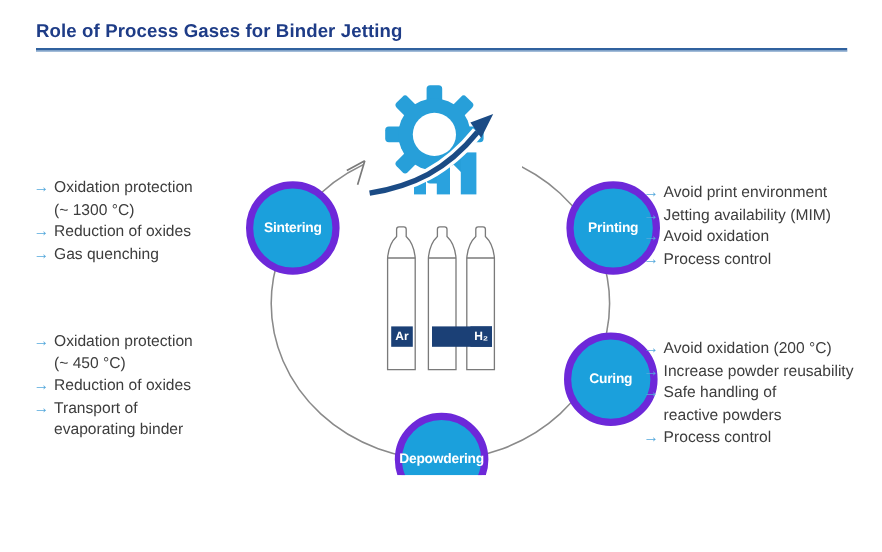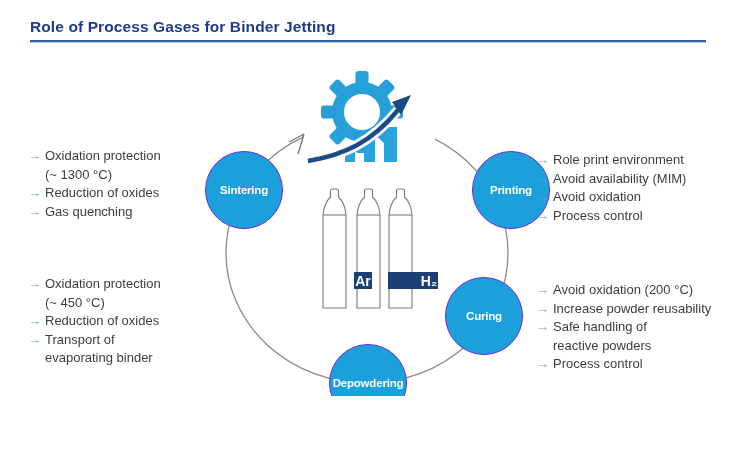--- a/index.html
+++ b/index.html
@@ -11,33 +11,33 @@
     position:absolute;left:30px;top:18px;
     font-size:15.5px;font-weight:700;color:#1e3c87;letter-spacing:0.1px;
   }
   .title-rule{
     position:absolute;left:30px;top:40px;width:676px;height:2px;
     background:#30619e;border-bottom:1px solid #b7cde5;
   }
   .diagram-svg{position:absolute;left:0;top:0;}
   .node{
     position:absolute;width:78px;height:78px;border-radius:50%;
-    background:#1ba0dc;border:1px solid #6d28d9;box-sizing:border-box;
+    background:#1ba0dc;border:6px solid #6d28d9;box-sizing:border-box;
     display:flex;align-items:center;justify-content:center;
     color:#ffffff;font-weight:700;font-size:11.5px;white-space:nowrap;letter-spacing:-0.2px;
   }
   .node-sintering{left:205px;top:151px;}
   .node-printing{left:472px;top:151px;}
   .node-debinding{left:206px;top:277px;}
-  .node-curing{left:445px;top:277px;}
+  .node-curing{left:470px;top:277px;}
   .node-depowdering{left:329px;top:344px;}
   .cyl-label{
     position:absolute;width:18px;height:17px;background:#1b4076;
     display:flex;align-items:center;justify-content:center;
-    color:#ffffff;font-weight:700;font-size:14px;top:272px;margin-left:28px;
+    color:#ffffff;font-weight:700;font-size:10px;top:272px;
   }
   .cyl-label-1{left:326px;}
   .cyl-label-2{left:360px;padding-left:32px;}
   .cyl-label-3{left:392px;}
   .note{position:absolute;font-size:13px;color:#3d3d3d;}
   .note-sintering{left:28px;top:147px;width:182px;}
   .note-debinding{left:28px;top:275px;width:182px;}
   .note-printing{left:536px;top:151px;width:197px;}
   .note-curing{left:536px;top:281px;width:197px;}
   .bullet{display:flex;align-items:flex-start;}
@@ -124,25 +124,25 @@
     </div>
     <div class="bullet">
       <span class="ar">→</span>
       <span class="tx">Gas quenching</span>
     </div>
   </div>
 
   <div class="note note-printing">
     <div class="bullet">
       <span class="ar">→</span>
-      <span class="tx">Role print environment</span>
+      <span class="tx">Avoid print environment</span>
     </div>
     <div class="bullet">
       <span class="ar">→</span>
-      <span class="tx">Avoid availability (MIM)</span>
+      <span class="tx">Jetting availability (MIM)</span>
     </div>
     <div class="bullet">
       <span class="ar">→</span>
       <span class="tx">Avoid oxidation</span>
     </div>
     <div class="bullet">
       <span class="ar">→</span>
       <span class="tx">Process control</span>
     </div>
   </div>

